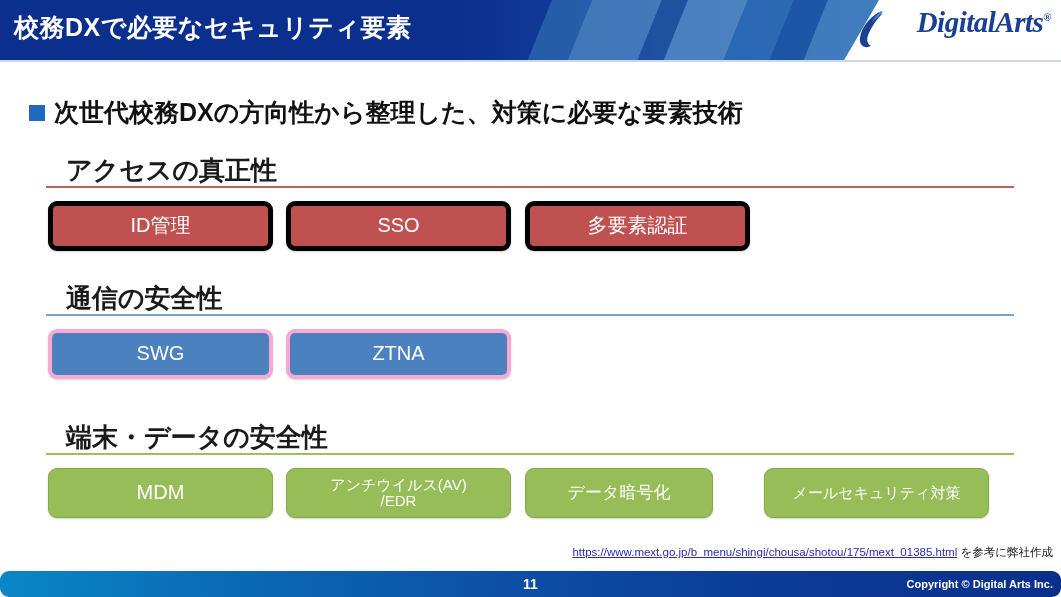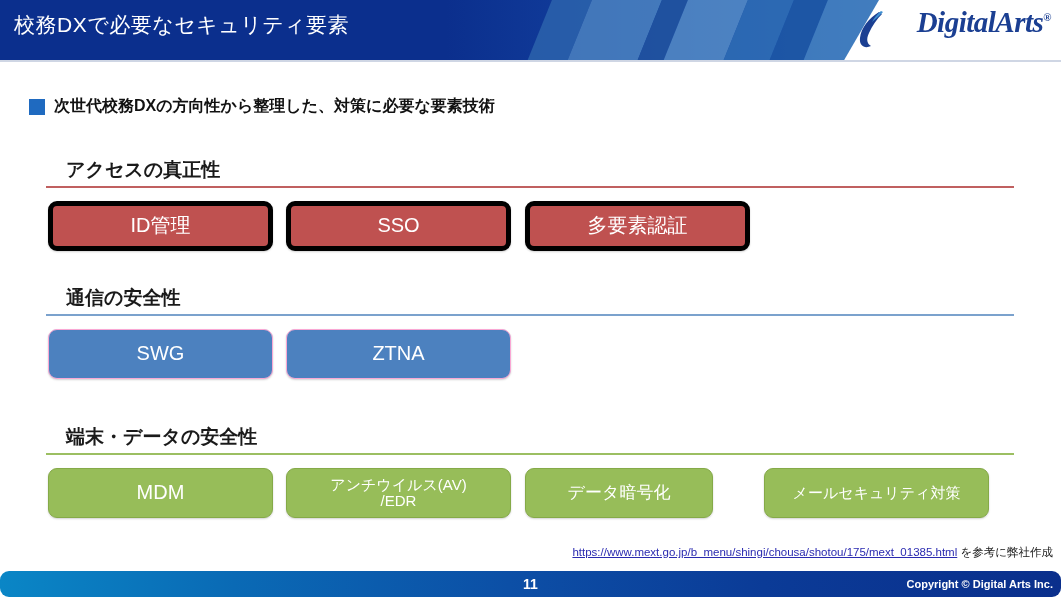--- a/index.html
+++ b/index.html
@@ -46,22 +46,22 @@
   }
   .hdr-underline {
     position: absolute;
     left: 0; top: 60px;
     width: 1061px; height: 2px;
     background: #cfd6e4;
   }
   .slide-title {
     position: absolute;
     left: 14px; top: 11px;
-    font-size: 21px;
-    font-weight: normal;
+    font-size: 25px;
+    font-weight: bold;
     color: #ffffff;
     letter-spacing: 0.5px;
     white-space: nowrap;
   }
 
   
   .logo-wrap {
     position: absolute;
     right: 10px; top: 8px;
     width: 200px; height: 44px;
@@ -96,30 +96,30 @@
     display: flex;
     align-items: center;
     gap: 9px;
   }
   .bullet-sq {
     width: 16px; height: 16px;
     background: #1f6ac0;
     flex: none;
   }
   .bullet-text {
-    font-size: 16px;
+    font-size: 25px;
     font-weight: bold;
     color: #111111;
     white-space: nowrap;
   }
 
   
   .section { position: absolute; left: 46px; width: 968px; }
   .sec-title {
-    font-size: 19px;
+    font-size: 26px;
     font-weight: bold;
     color: #1a1a1a;
     padding-left: 20px;
     line-height: 26px;
     white-space: nowrap;
   }
   .sec-rule {
     width: 100%;
     height: 2px;
     margin-top: 3px;
@@ -142,21 +142,21 @@
     align-items: center;
     justify-content: center;
     text-align: center;
     color: #ffffff;
     font-size: 20px;
     line-height: 1.08;
     box-sizing: border-box;
     box-shadow: 0 1px 2px rgba(0,0,0,0.18);
   }
   .chip.red   { background: #bf5150; border: 5px solid #000000; }
-  .chip.blue  { background: #4c81bf; border: 1px solid #f9a8d4; }
+  .chip.blue  { background: #4c81bf; border: 4px solid #f9a8d4; }
   .chip.green { background: #97bd59; border: 1px solid #85aa48; }
   .chip.small { font-size: 15px; }
   .chip.smaller { font-size: 17px; }
 
   
   .source-note {
     position: absolute;
     right: 8px; top: 545px;
     font-size: 11.5px;
     color: #1a1a1a;

